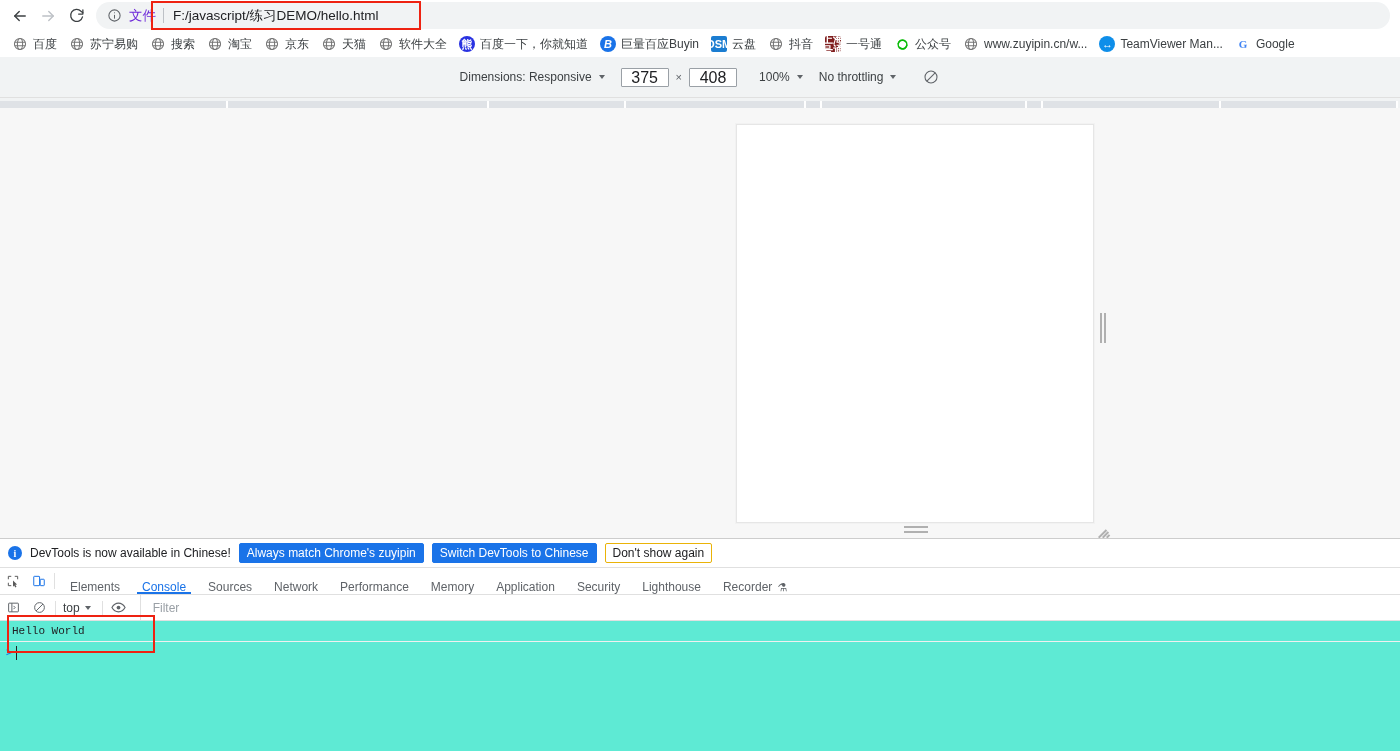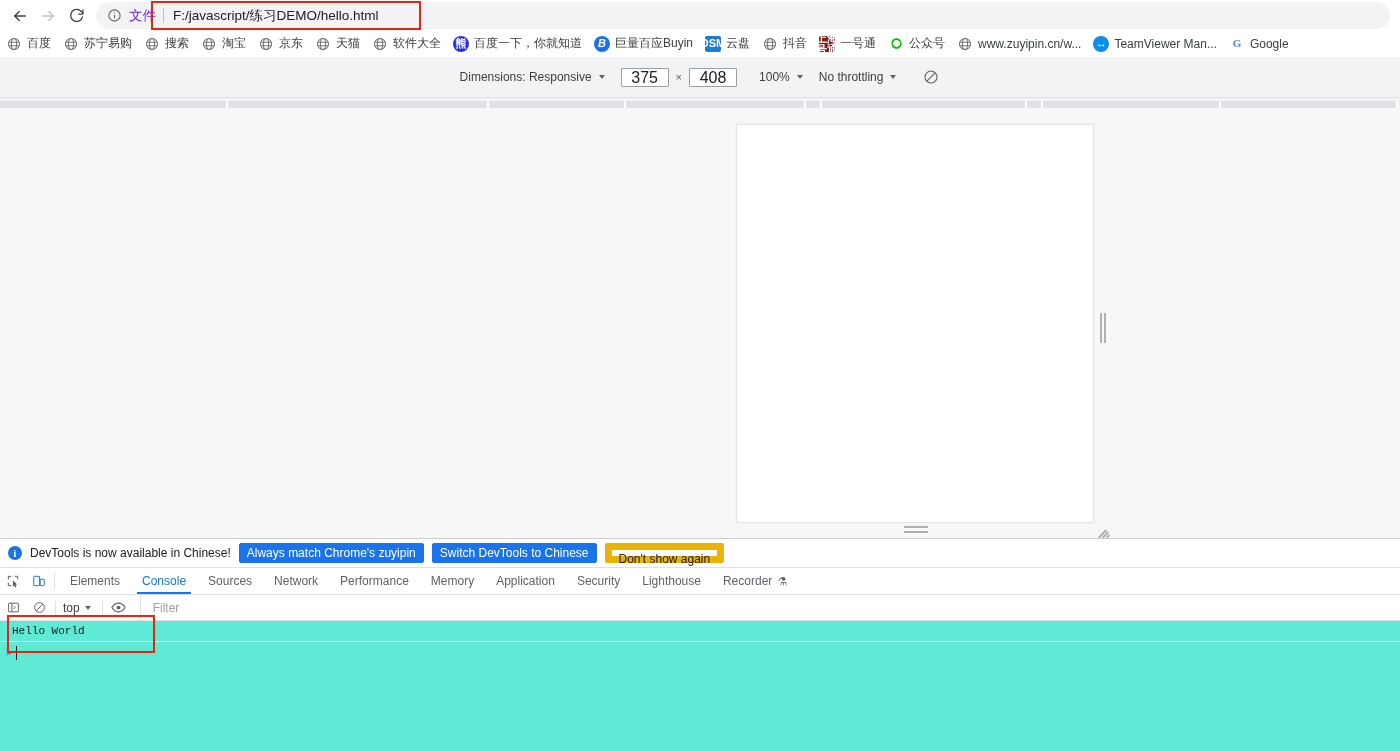--- a/index.html
+++ b/index.html
@@ -54,22 +54,22 @@
     position: absolute;
     left: 151px; top: 1px; width: 270px; height: 29px;
     border: 2px solid #ee2211;
     pointer-events: none;
     background: transparent;
   }
 
   
   .bookmarks {
     height: 26px; background: #ffffff;
-    display: flex; align-items: center;
-    padding-left: 0; gap: 0px;
+    display: flex; align-items: flex-end;
+    padding-left: 6px; gap: 0px;
     overflow: hidden;
     border-bottom: 1px solid #ffffff;
   }
   .bm {
     display: flex; align-items: center;
     height: 24px; padding: 0 6px;
     font-size: 12px; color: #3c4043;
     white-space: nowrap; border-radius: 4px;
     flex: 0 0 auto;
   }
@@ -227,21 +227,21 @@
   .notice-txt { color: #202124; font-size: 12px; }
   .btn-blue {
     background: #1a73e8; color: #ffffff;
     border: 1px solid #1a73e8; border-radius: 2px;
     font-size: 12px; height: 20px; line-height: 18px;
     padding: 0 7px; white-space: nowrap;
     font-family: "Liberation Sans", sans-serif;
   }
   .btn-plain {
     background: #ffffff; color: #202124;
-    border: 7px solid #eab308; border-radius: 2px;
+    border: 1px solid #eab308; border-radius: 2px;
     font-size: 12px; height: 20px; line-height: 18px;
     padding: 0 7px; white-space: nowrap;
     font-family: "Liberation Sans", sans-serif;
   }
 
   
   .dt-tabs {
     height: 27px; background: #ffffff;
     display: flex; align-items: stretch;
     border-bottom: 1px solid #e0e0e0;
@@ -249,21 +249,21 @@
   .dt-tool-ico {
     width: 26px; display: flex; align-items: center; justify-content: center;
     color: #5a5a5a;
   }
   .dt-tool-ico.active { color: #1a73e8; }
   .tabs-div {
     width: 1px; background: #e0e0e0;
     margin: 5px 4px 5px 2px;
   }
   .dt-tab {
-    display: flex; align-items: center; padding: 0 11px;
+    display: flex; align-items: flex-end; padding: 0 11px;
     font-size: 12px; color: #5f6368; white-space: nowrap;
     position: relative;
   }
   .dt-tab.active { color: #1a73e8; }
   .dt-tab.active::after {
     content: ""; position: absolute;
     left: 6px; right: 6px; bottom: 0; height: 2px;
     background: #1a73e8;
   }
   .flask { margin-left: 5px; font-size: 11px; color: #5f6368; }

